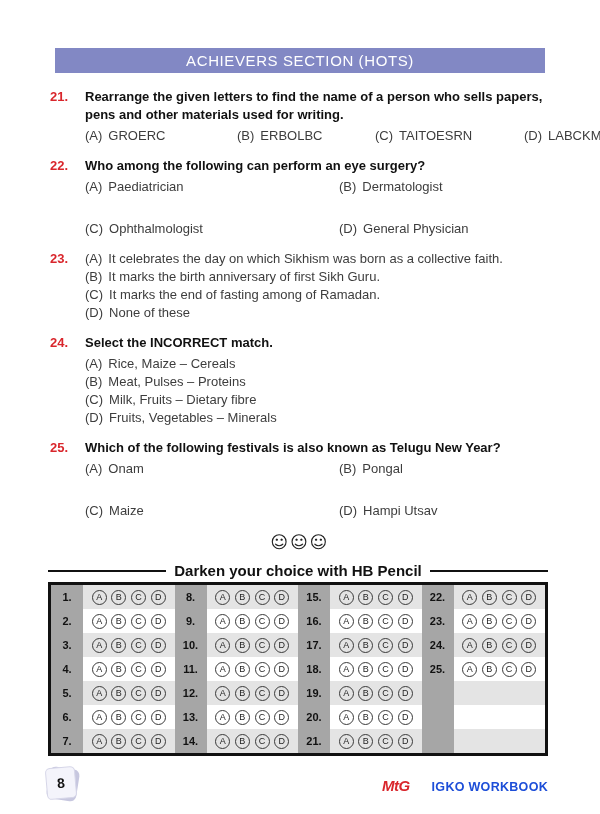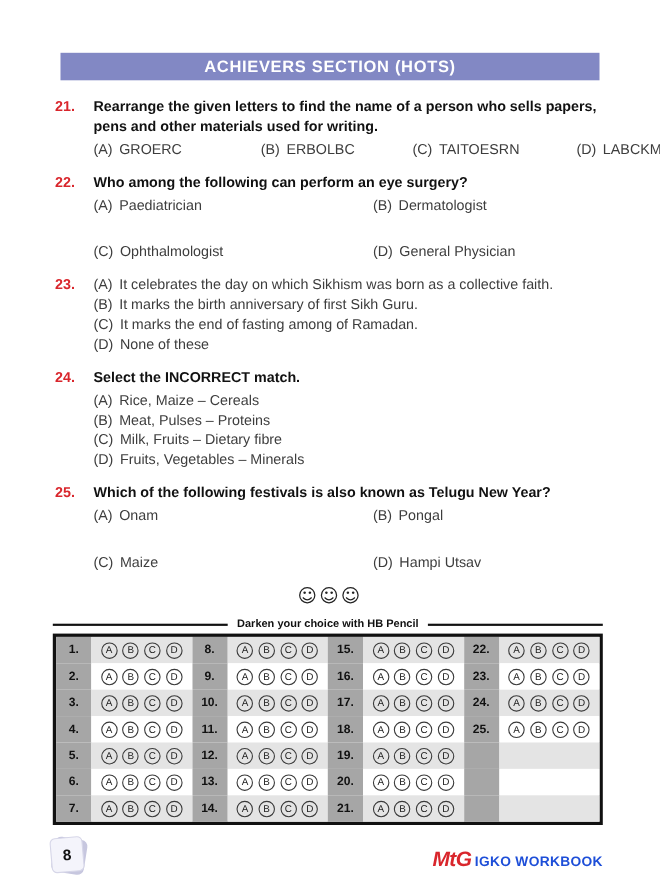--- a/index.html
+++ b/index.html
@@ -9,21 +9,21 @@
     color: #1a1a1a;
     padding-top: 48px;
   }
 
   
   .section-bar {
     margin: 0 55px;
     height: 25px;
     background: var(--header-bar, #8288c4);
     color: #ffffff;
-    font-weight: bold;
+    font-weight: normal;
     font-size: 15px;
     letter-spacing: 0.6px;
     text-align: center;
     line-height: 25px;
   }
 
   
   .questions { padding: 15px 52px 0 50px; }
   .question { display: flex; margin-bottom: 12px; }
   .q-num {
@@ -59,21 +59,21 @@
     margin: 4px 0 10px 0;
   }
 
   
   .answer-sheet { margin: 0 52px 0 48px; }
   .sheet-title-row { display: flex; align-items: center; margin-bottom: 3px; }
   .sheet-title-row .rule { flex: 1; height: 0; border-top: 2px solid #111; }
   .sheet-title {
     padding: 0 8px;
     font-weight: bold;
-    font-size: 10px;
+    font-size: 15px;
     color: #111;
     white-space: nowrap;
   }
   .omr-grid {
     width: 500px;
     border: 3px solid #111;
     display: grid;
     grid-template-columns: 32px 1fr 32px 1fr 32px 1fr 32px 1fr;
     grid-auto-rows: 24px;
   }
@@ -131,23 +131,23 @@
     border-radius: 5px;
     transform: rotate(-5deg);
     display: flex; align-items: center; justify-content: center;
     font-weight: bold; font-size: 14px; color: #111;
   }
   .brand-line { margin-top: 12px; font-size: 12.5px; white-space: nowrap; }
   .brand-logo {
     color: var(--accent-red, #d9262c);
     font-weight: 900;
     font-style: italic;
-    font-size: 19px;
+    font-size: 15px;
     letter-spacing: -0.5px;
-    margin-right: 3px;
+    margin-right: 22px;
   }
   .brand-title { font-weight: 800; color: #1d4ed8; letter-spacing: 0.3px; }
 </style>
 </head>
 <body>
 
 <div class="section-bar">
   <span>ACHIEVERS SECTION (HOTS)</span>
 </div>
 

